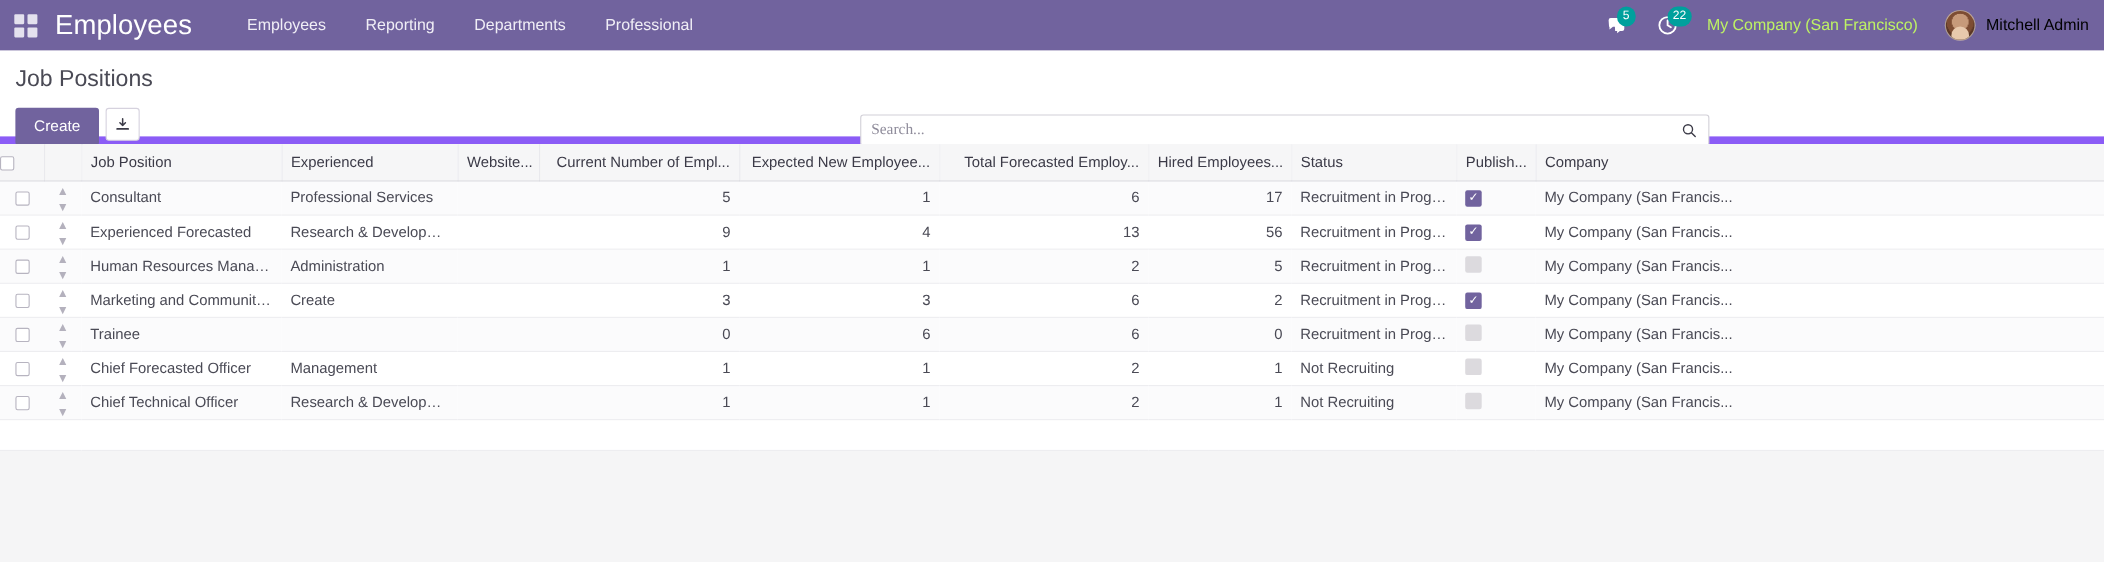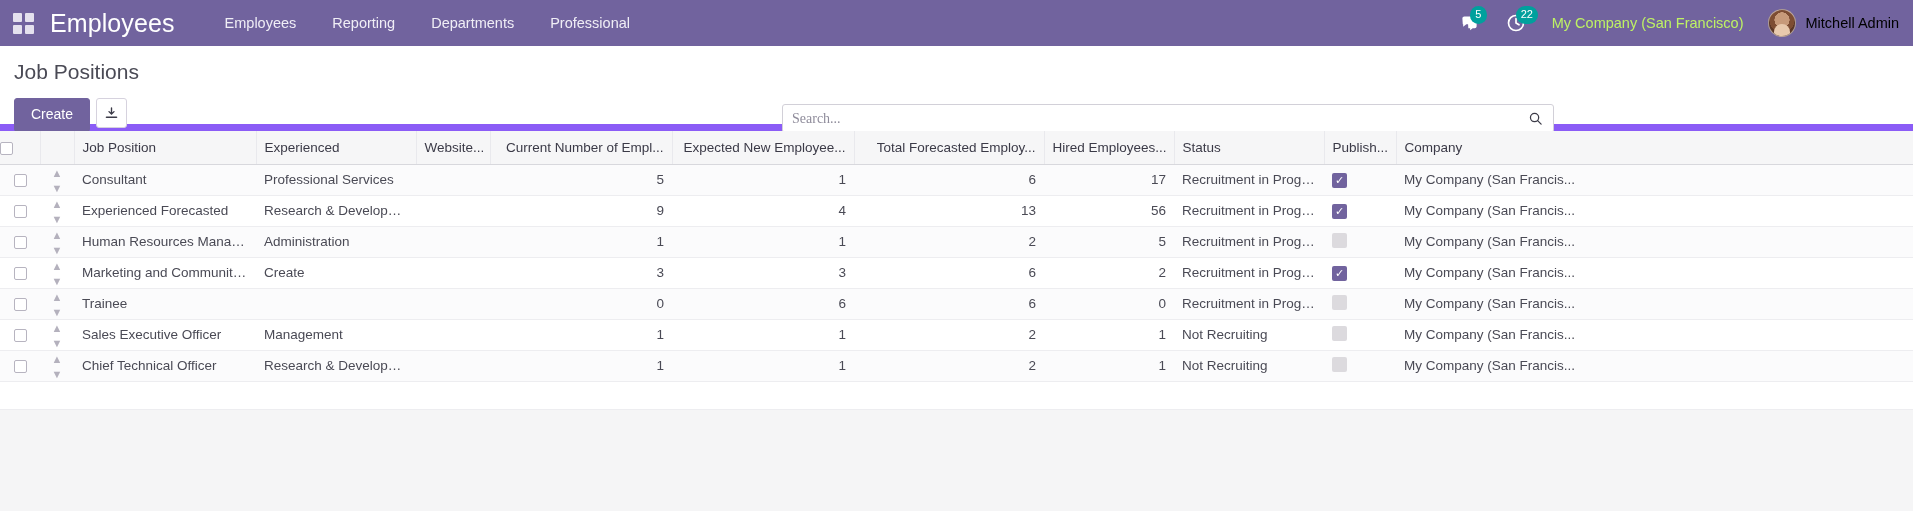--- a/index.html
+++ b/index.html
@@ -323,21 +323,21 @@
             <td class="num">6</td>
             <td class="num">6</td>
             <td class="num">0</td>
             <td>Recruitment in Progr...</td>
             <td><span class="pubbox"></span></td>
             <td>My Company (San Francis...</td>
           </tr>
           <tr>
             <td class="cell-center"><span class="cb"></span></td>
             <td class="cell-center"><span class="handle">▲<br>▼</span></td>
-            <td>Sales Executive Officer</td>
+            <td>Chief Forecasted Officer</td>
             <td>Management</td>
             <td></td>
             <td class="num">1</td>
             <td class="num">1</td>
             <td class="num">2</td>
             <td class="num">1</td>
             <td>Not Recruiting</td>
             <td><span class="pubbox"></span></td>
             <td>My Company (San Francis...</td>
           </tr>

